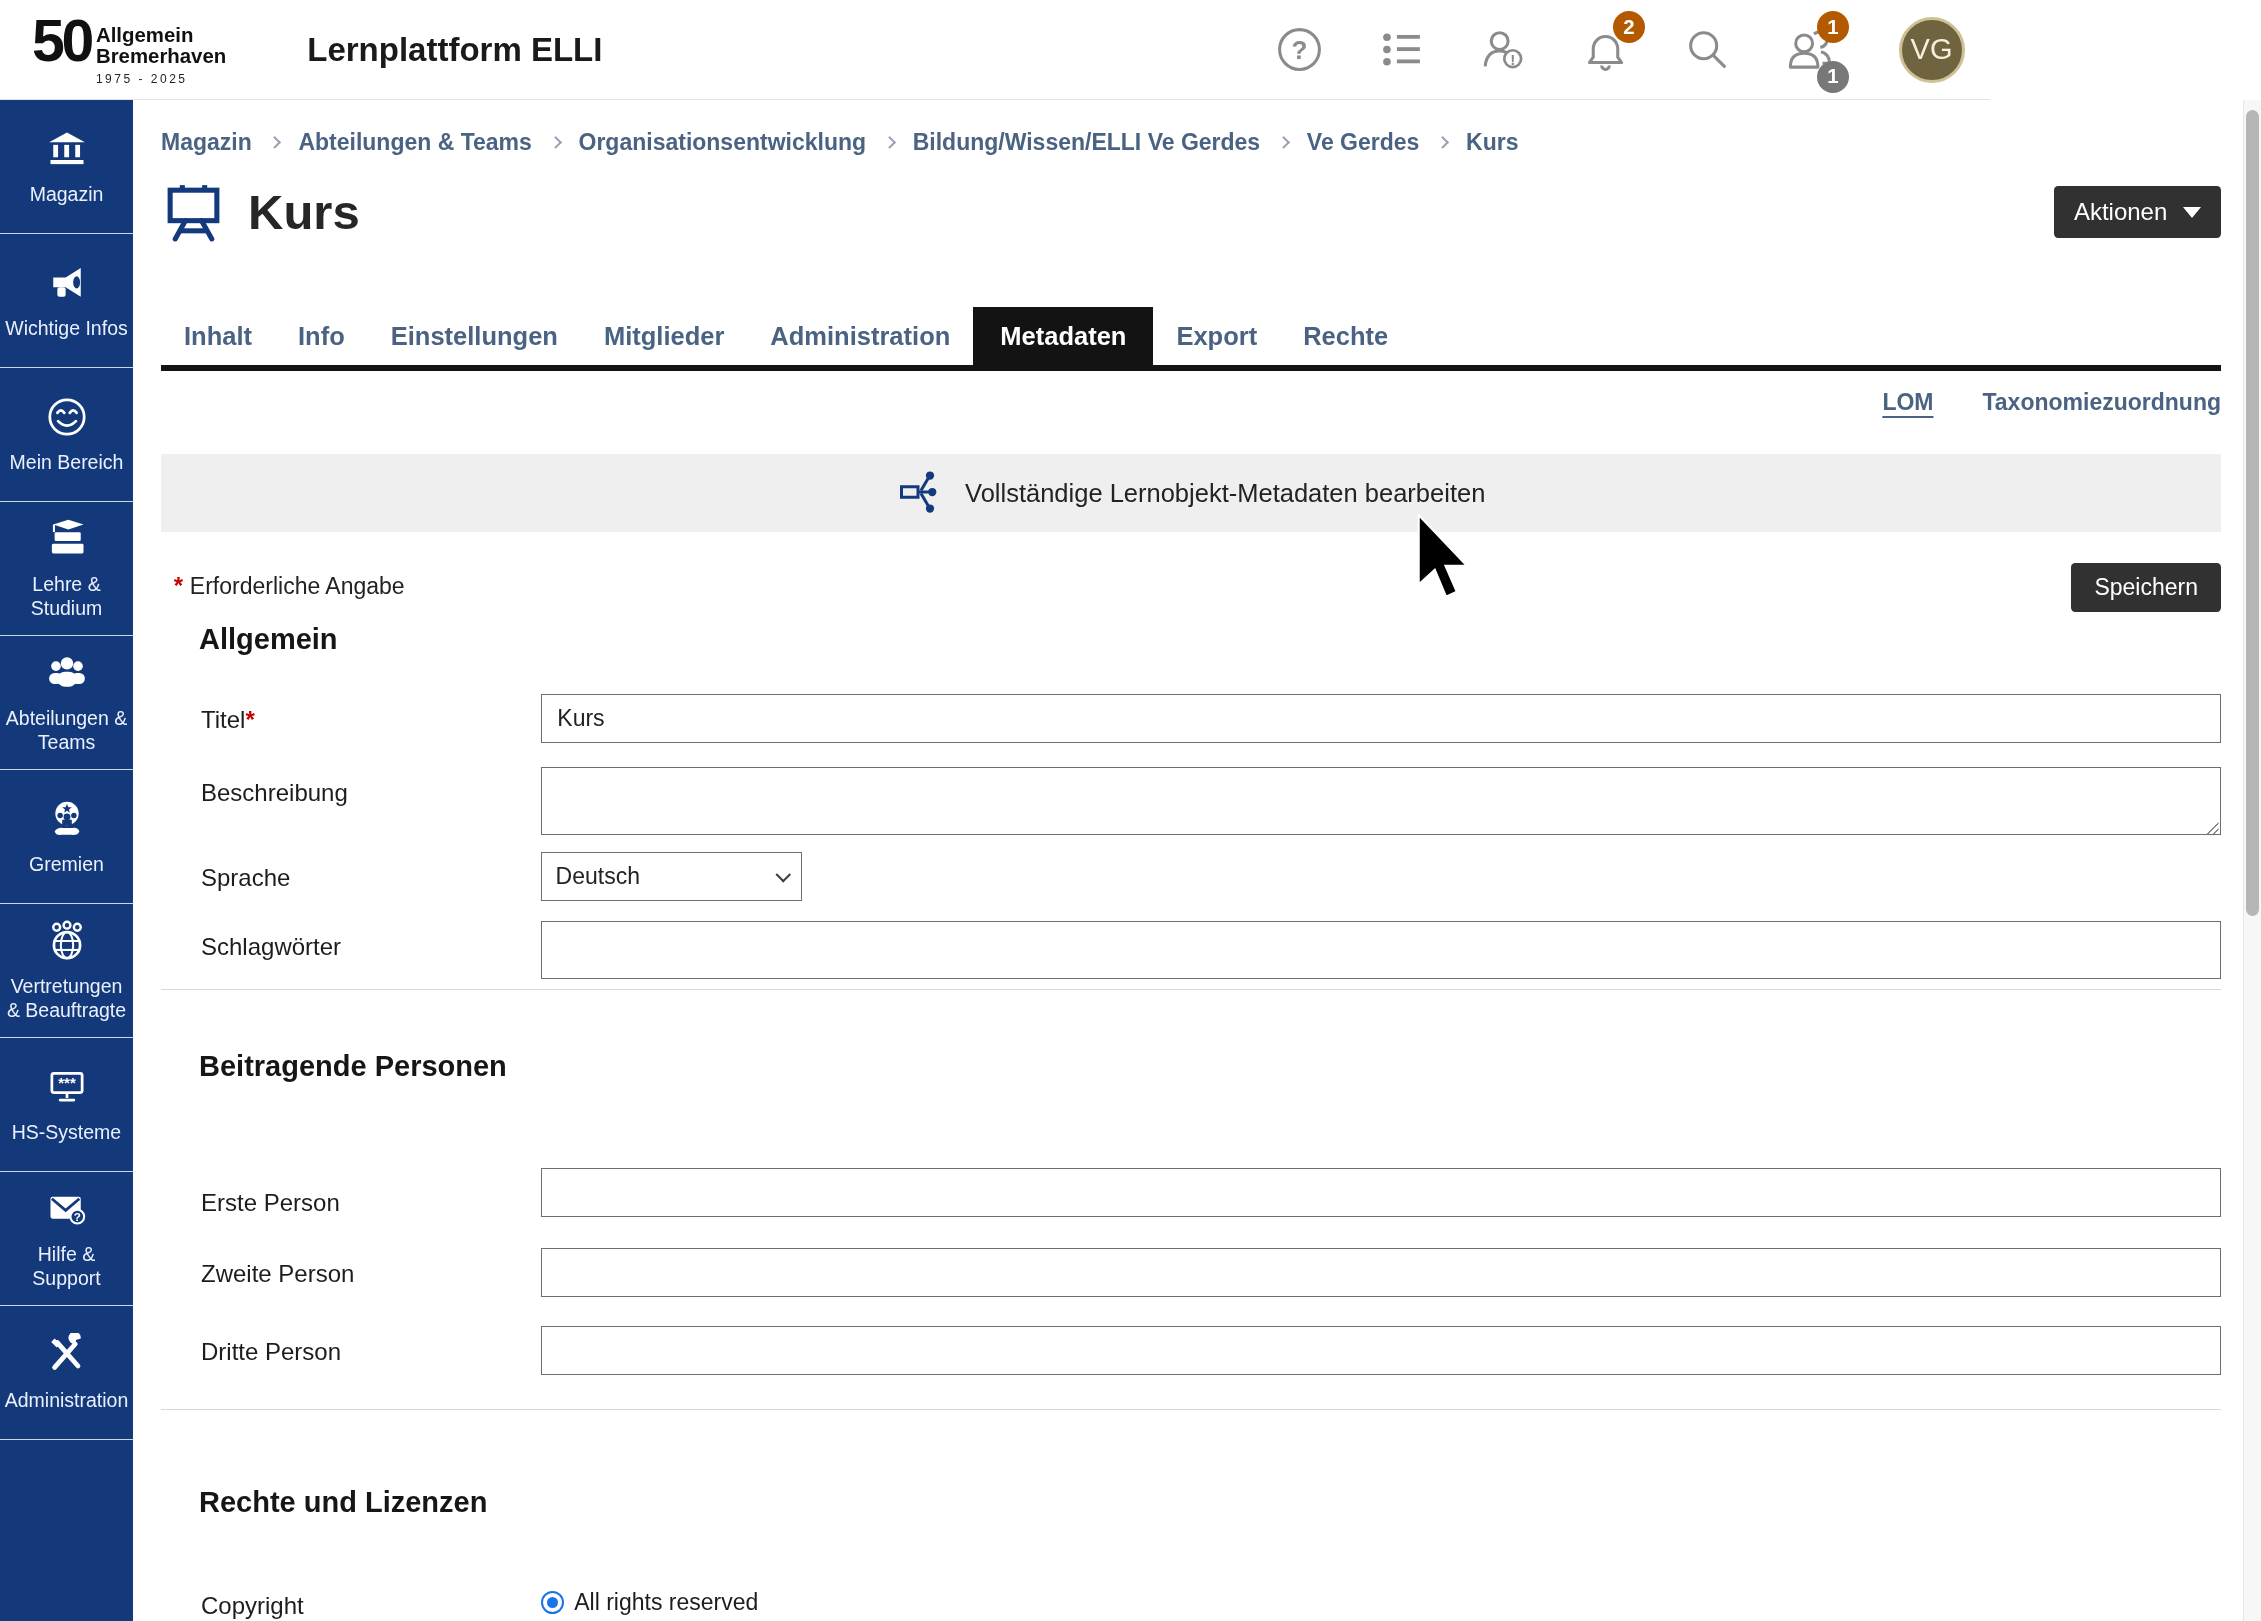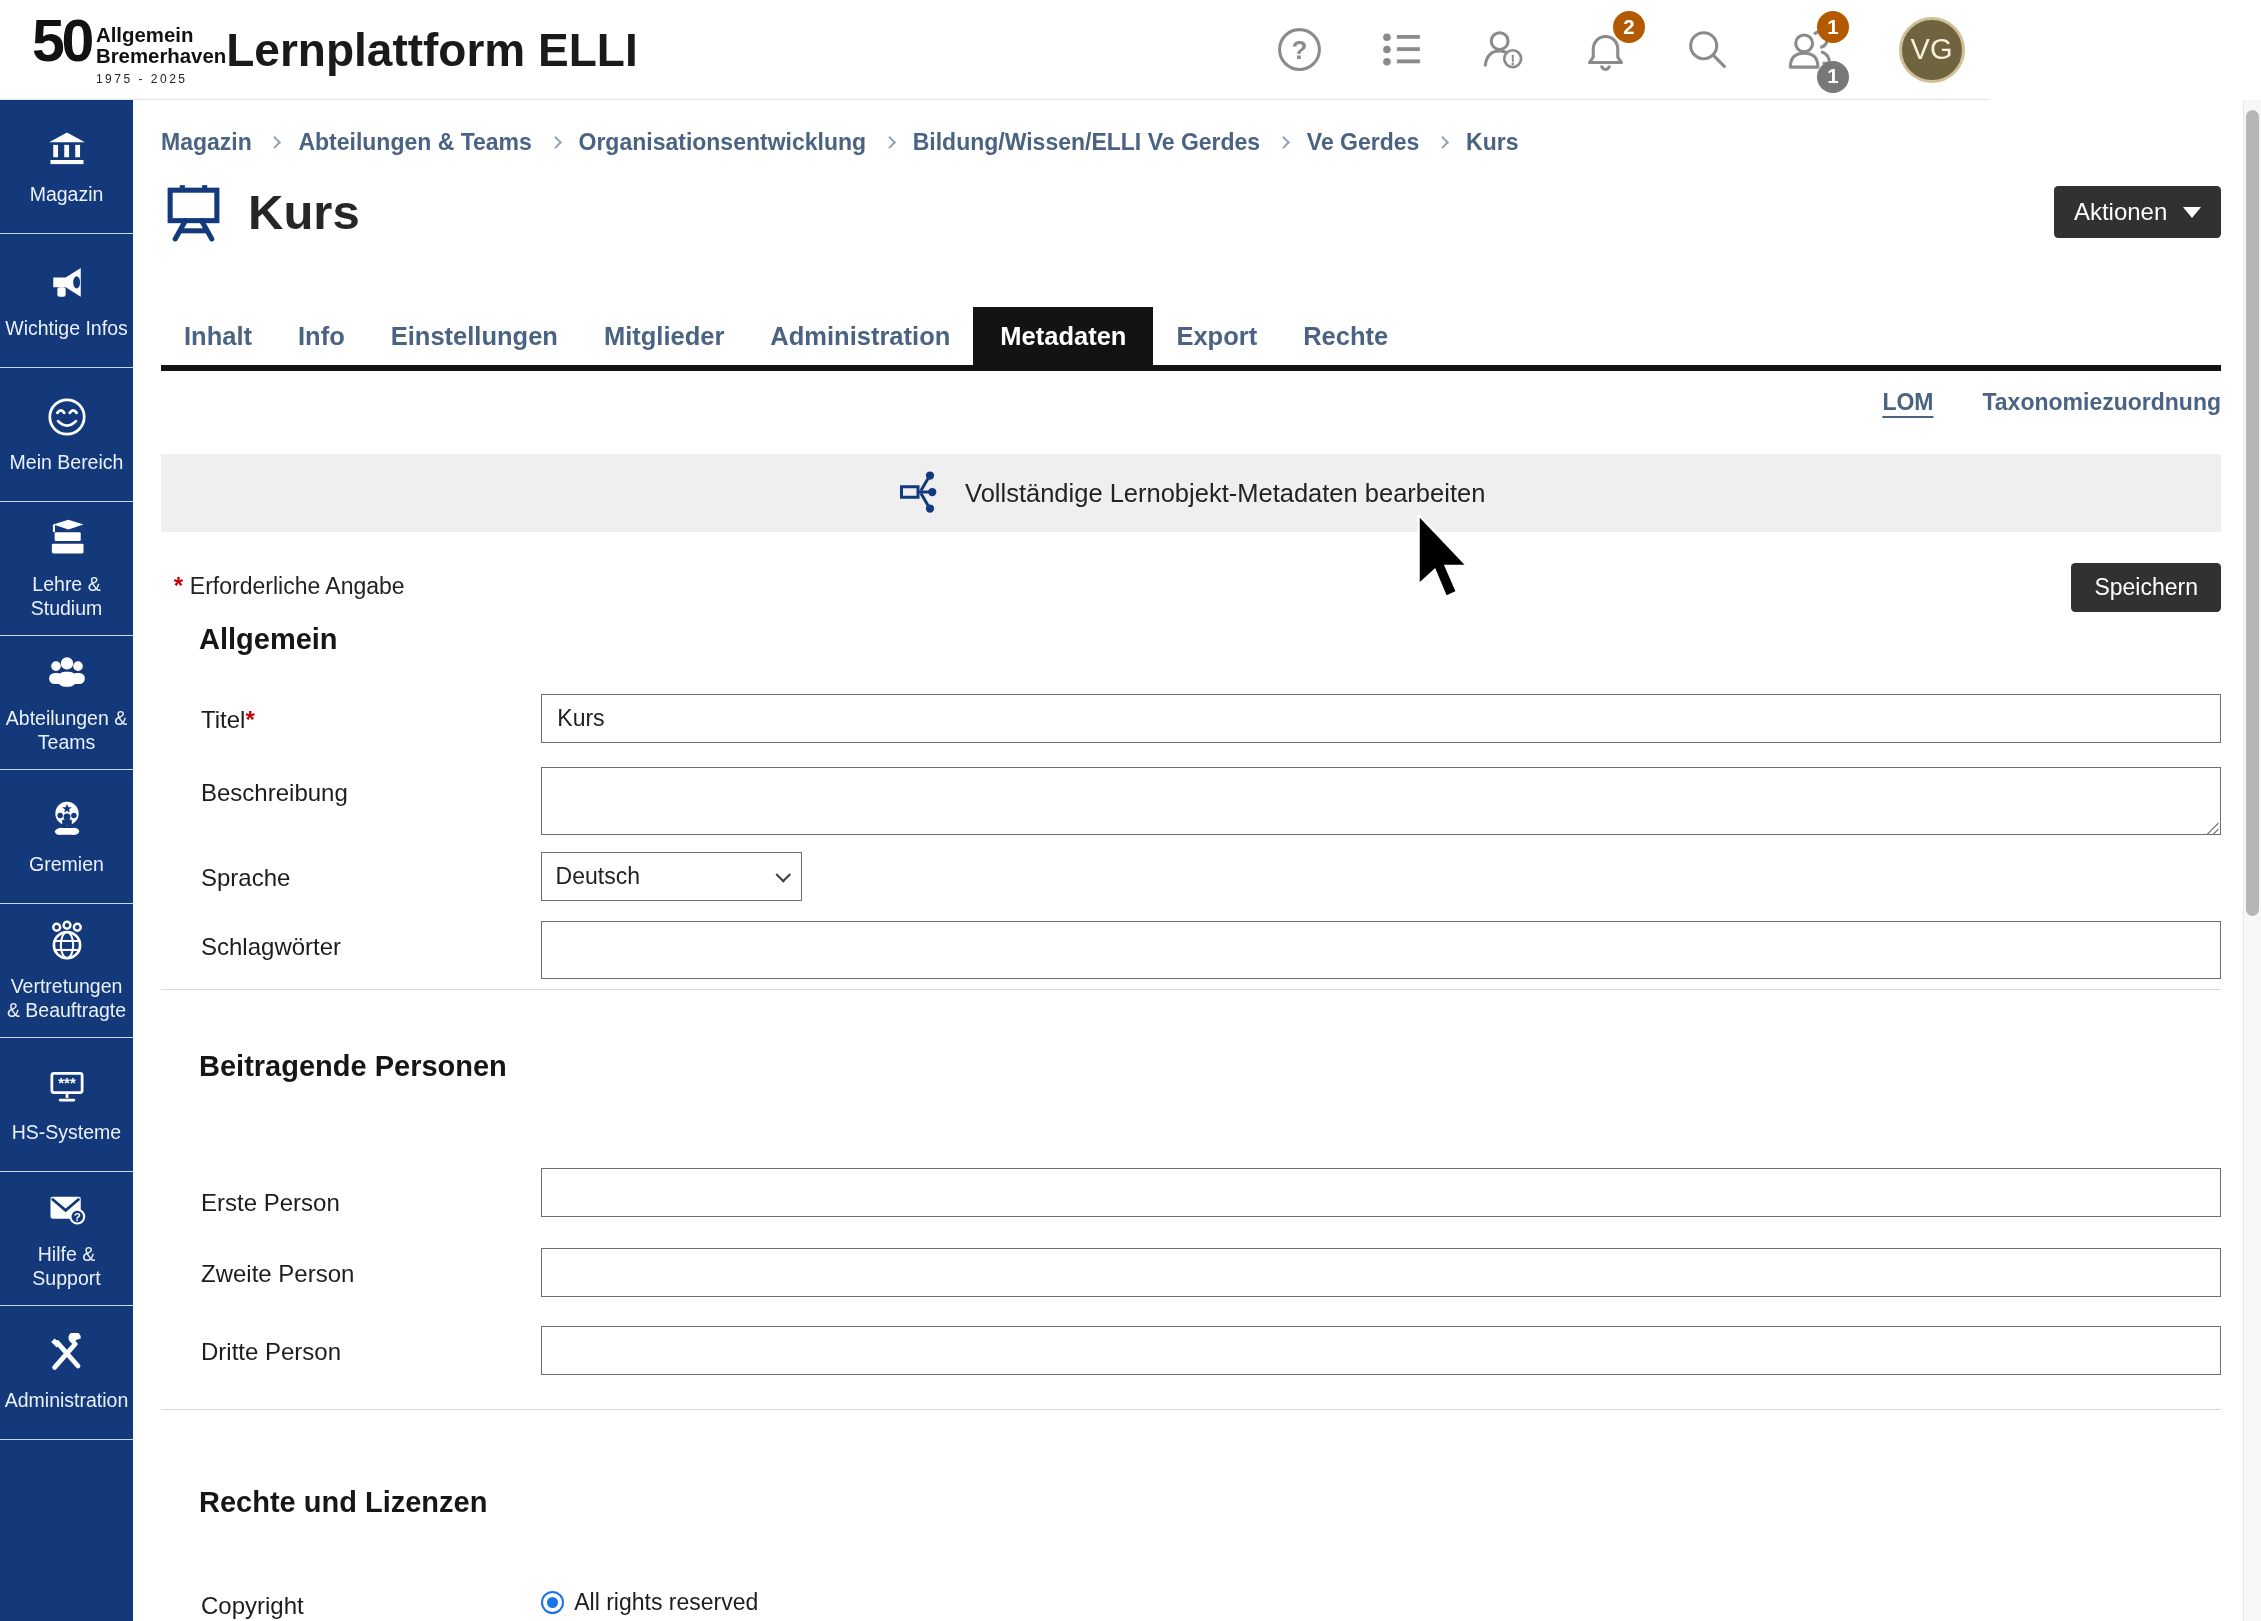--- a/index.html
+++ b/index.html
@@ -7,21 +7,21 @@
     font-family:"Liberation Sans", sans-serif; color:#1d1d1d; }
 
   
   .header { position:absolute; top:0; left:0; width:1990px; height:100px; background:#fff;
     border-bottom:1.7px solid #e2e2e2; display:flex; align-items:center; padding:0 25.5px 0 32px; z-index:5; }
   .logo { display:flex; align-items:flex-start; gap:5.1px; }
   .logo-number { font-size:59px; font-weight:800; color:#111; line-height:0.95; letter-spacing:-3.4px; }
   .logo-text { display:flex; flex-direction:column; margin-top:12px; }
   .logo-line { font-size:20.4px; font-weight:700; color:#111; line-height:1.04; }
   .logo-years { font-size:12px; font-weight:400; color:#222; letter-spacing:2.5px; margin-top:4.2px; }
-  .app-title { font-size:46px; font-weight:600; color:#1a1a1a; }
+  .app-title { font-size:33px; font-weight:600; color:#1a1a1a; margin-left:81px; }
   .header-right { margin-left:auto; display:flex; align-items:center; gap:53px; }
   .hicon { position:relative; width:49px; height:49px; display:flex; align-items:center; justify-content:center; cursor:pointer; }
   .badge { position:absolute; min-width:32px; height:32px; border-radius:16px; background:#b35a00; color:#fff;
     font-size:20.4px; font-weight:700; display:flex; align-items:center; justify-content:center; padding:0 5.1px; }
   .badge.orange { top:-13.6px; right:-15.3px; }
   .badge.gray { background:#787878; top:auto; bottom:-18.7px; right:-15.3px; }
   .avatar { width:66px; height:66px; border-radius:50%; background:#6f6340; border:3.4px solid #cfc095;
     color:#f6efda; font-size:29px; font-weight:400; display:flex; align-items:center; justify-content:center; margin-left:12px; cursor:pointer; }
 
   

